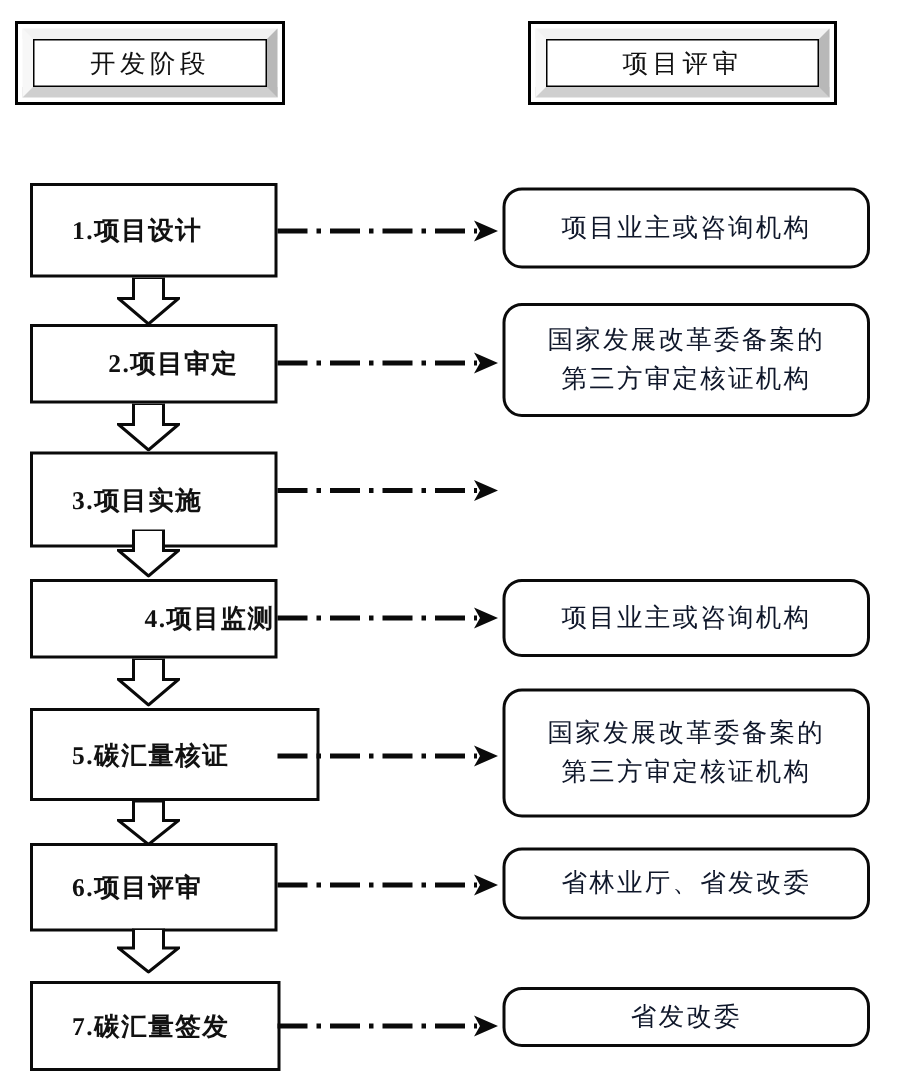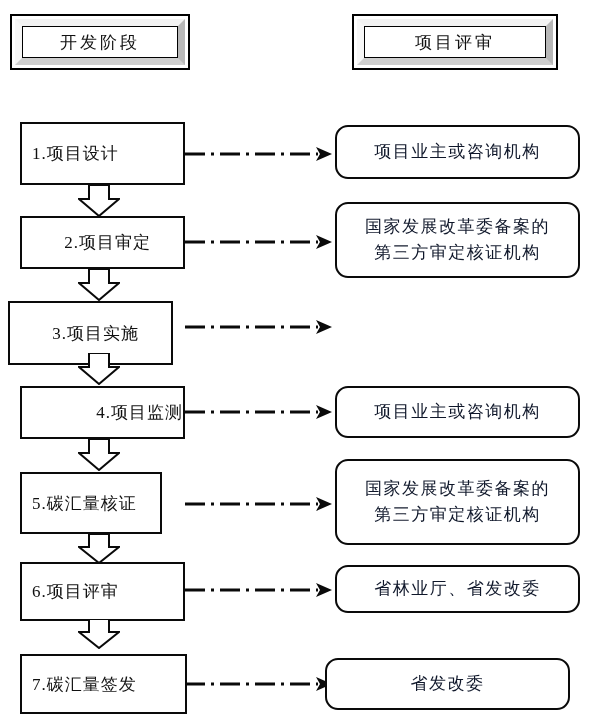--- a/index.html
+++ b/index.html
@@ -53,21 +53,22 @@
   }
 
   
   .step-box {
     position: absolute;
     box-sizing: border-box;
     background: #ffffff;
     border: 2px solid #0a0a0a;
     display: flex;
     align-items: center;
-    padding-left: 10px;
+    padding-left: 26px;
+    font-weight: bold;
   }
   .step-box span {
     font-size: 17px;
     letter-spacing: 1px;
     color: #111111;
     white-space: nowrap;
   }
 
   
   .party-box {
@@ -153,21 +154,21 @@
     <div class="line">国家发展改革委备案的</div>
     <div class="line">第三方审定核证机构</div>
   </div>
 
   <div class="block-arrow" style="left:78px; top:269px;">
     <svg width="42" height="32" viewBox="0 0 42 32">
       <polygon points="11,0 31,0 31,14 41,14 21,31 1,14 11,14" fill="#ffffff" stroke="#0a0a0a" stroke-width="2" stroke-linejoin="miter"></polygon>
     </svg>
   </div>
 
-  <div class="step-box" style="left:8px; top:301px; width:165px; height:64px;justify-content:center;">
+  <div class="step-box" style="left:20px; top:301px; width:165px; height:64px;">
     <span>3.项目实施</span>
   </div>
   <div class="connector" style="left:185px; top:317px; width:150px; height:20px;">
     <svg width="150" height="20" viewBox="0 0 150 20">
       <line x1="0" y1="10" x2="133" y2="10" stroke="#0a0a0a" stroke-width="3.2" stroke-dasharray="20,6,3,6"></line>
       <polygon points="131,3 147,10 131,17 135,10" fill="#0a0a0a"></polygon>
     </svg>
   </div>
 
   <div class="block-arrow" style="left:78px; top:353px;">
@@ -188,21 +189,21 @@
   <div class="party-box" style="left:335px; top:386px; width:245px; height:52px;">
     <div class="line">项目业主或咨询机构</div>
   </div>
 
   <div class="block-arrow" style="left:78px; top:439px;">
     <svg width="42" height="32" viewBox="0 0 42 32">
       <polygon points="11,0 31,0 31,14 41,14 21,31 1,14 11,14" fill="#ffffff" stroke="#0a0a0a" stroke-width="2" stroke-linejoin="miter"></polygon>
     </svg>
   </div>
 
-  <div class="step-box" style="left:20px; top:472px; width:142px; height:62px;">
+  <div class="step-box" style="left:20px; top:472px; width:193px; height:62px;">
     <span>5.碳汇量核证</span>
   </div>
   <div class="connector" style="left:185px; top:494px; width:150px; height:20px;">
     <svg width="150" height="20" viewBox="0 0 150 20">
       <line x1="0" y1="10" x2="133" y2="10" stroke="#0a0a0a" stroke-width="3.2" stroke-dasharray="20,6,3,6"></line>
       <polygon points="131,3 147,10 131,17 135,10" fill="#0a0a0a"></polygon>
     </svg>
   </div>
   <div class="party-box" style="left:335px; top:459px; width:245px; height:86px;">
     <div class="line">国家发展改革委备案的</div>
@@ -236,17 +237,17 @@
 
   <div class="step-box" style="left:20px; top:654px; width:167px; height:60px;">
     <span>7.碳汇量签发</span>
   </div>
   <div class="connector" style="left:185px; top:674px; width:150px; height:20px;">
     <svg width="150" height="20" viewBox="0 0 150 20">
       <line x1="0" y1="10" x2="133" y2="10" stroke="#0a0a0a" stroke-width="3.2" stroke-dasharray="20,6,3,6"></line>
       <polygon points="131,3 147,10 131,17 135,10" fill="#0a0a0a"></polygon>
     </svg>
   </div>
-  <div class="party-box" style="left:325px; top:658px; width:245px; height:52px;">
+  <div class="party-box" style="left:335px; top:658px; width:245px; height:40px;">
     <div class="line">省发改委</div>
   </div>
 
 </div>
 
 </body></html>

